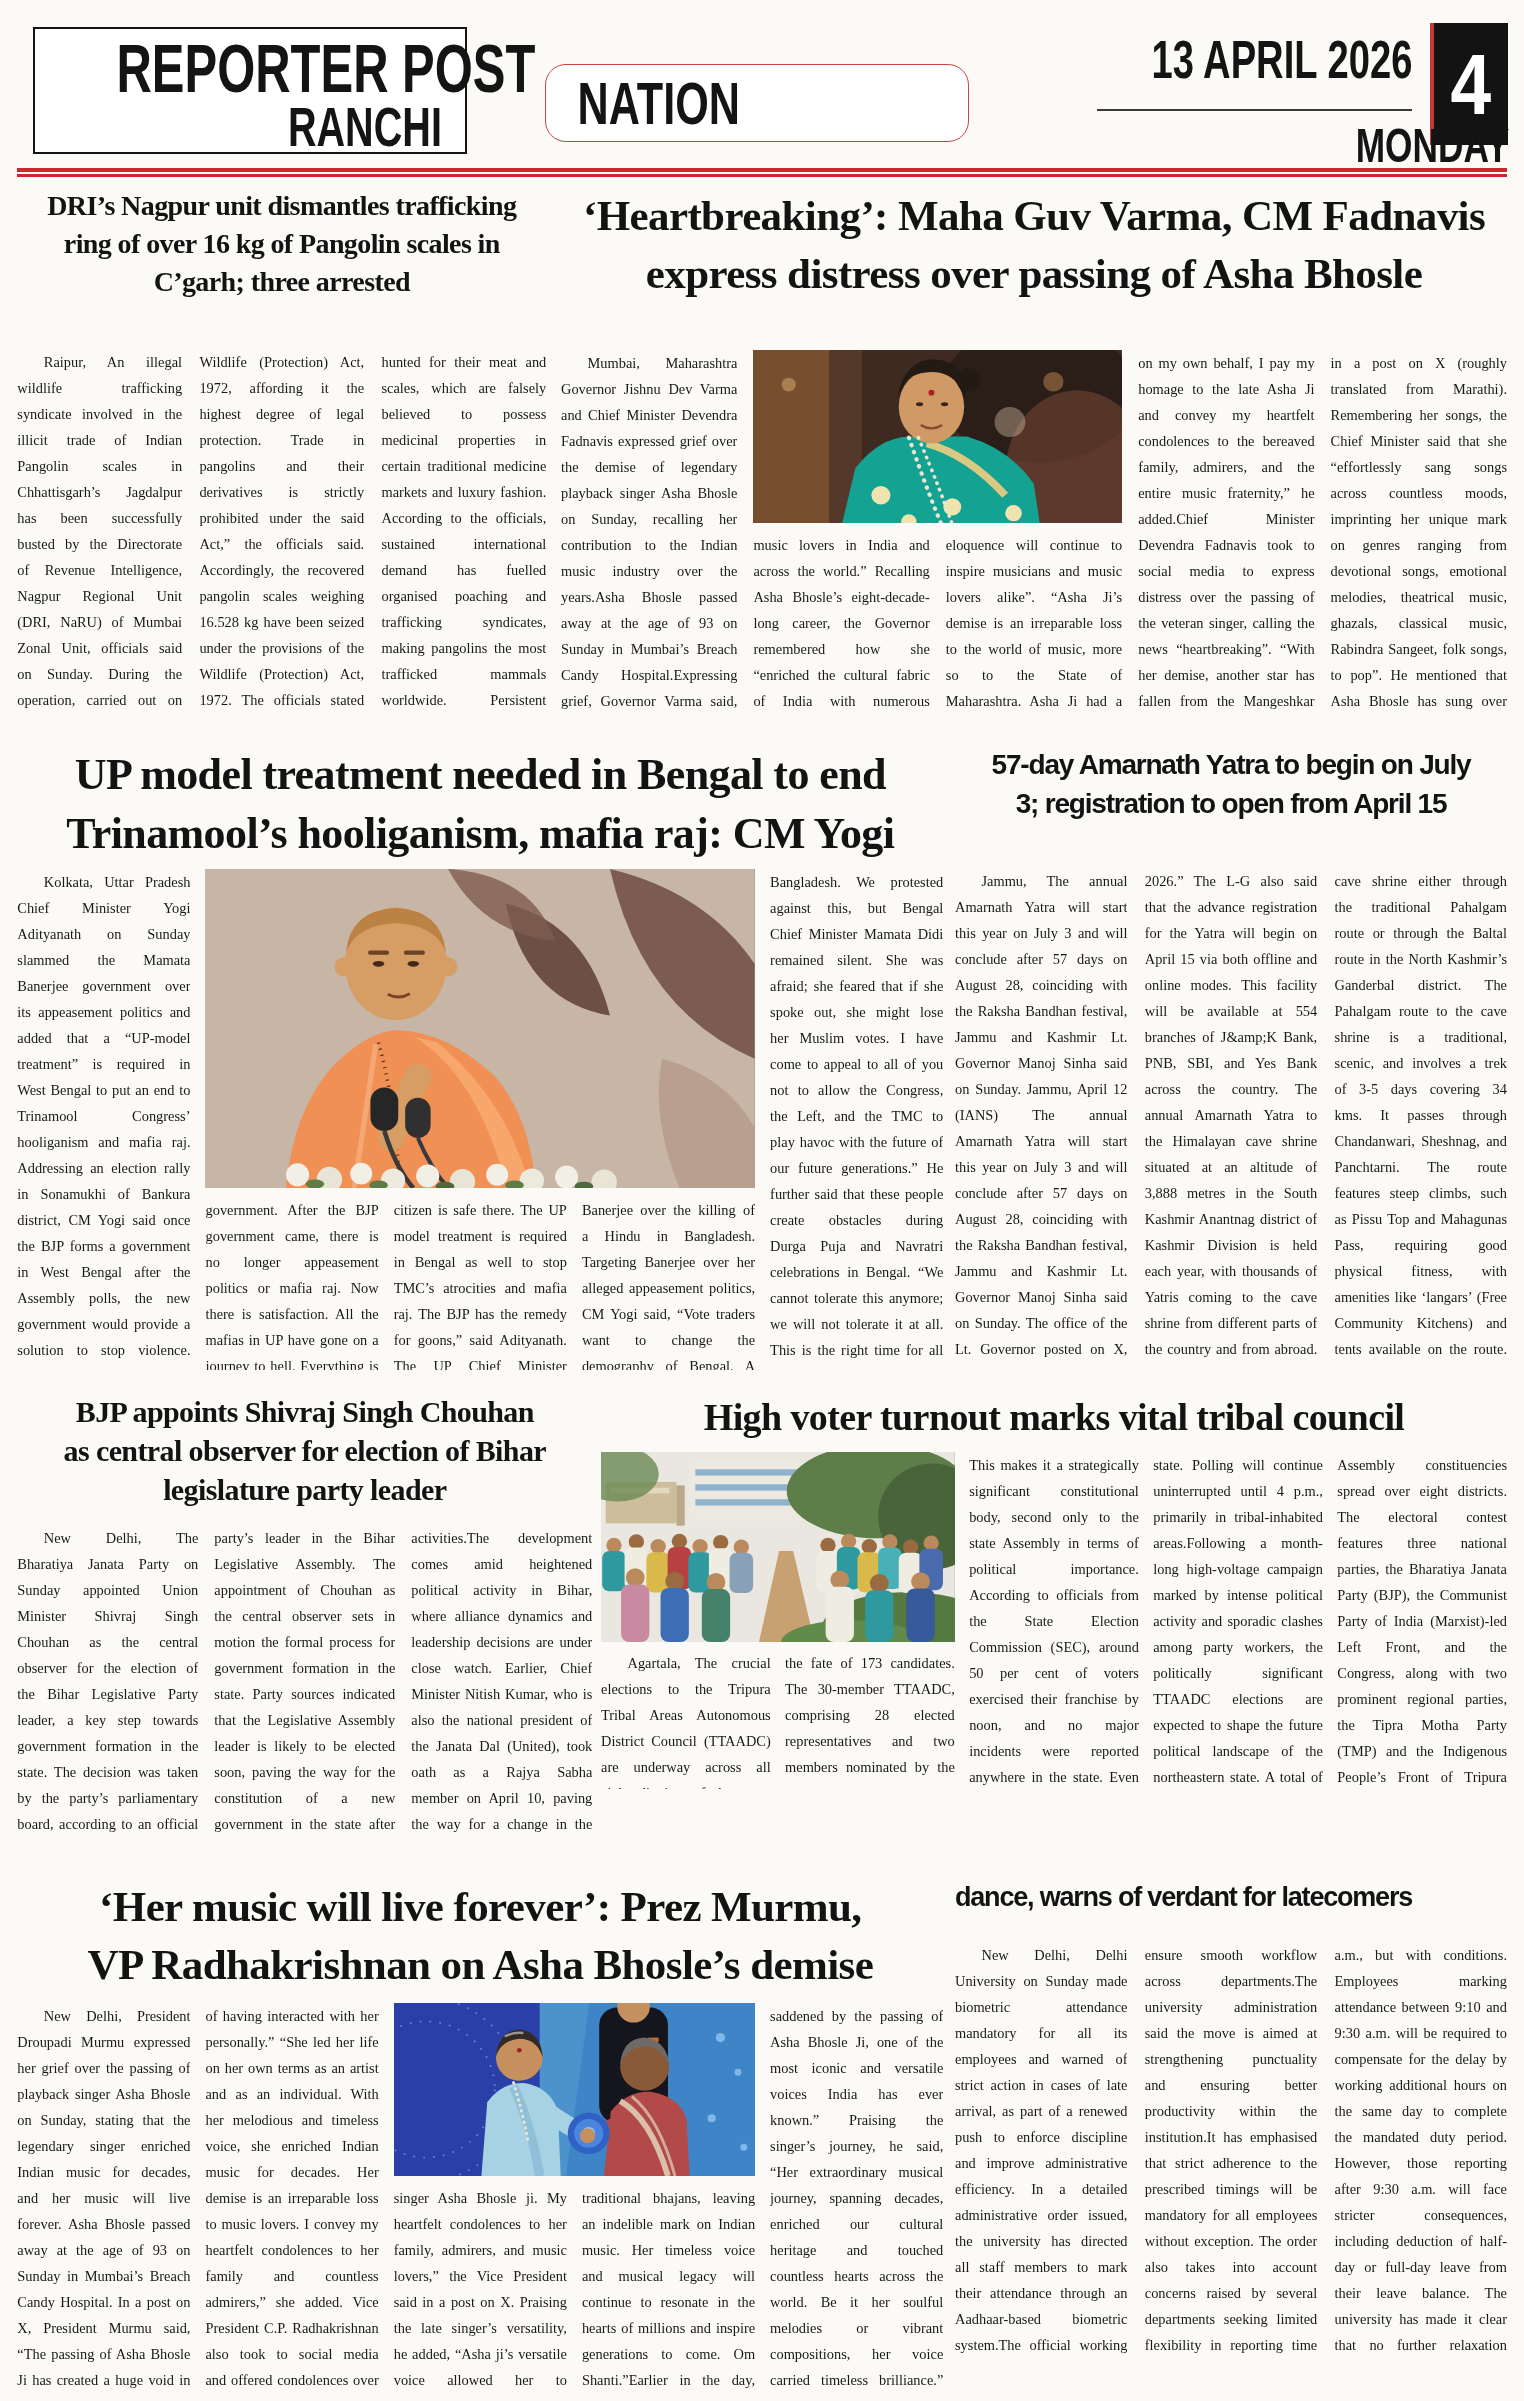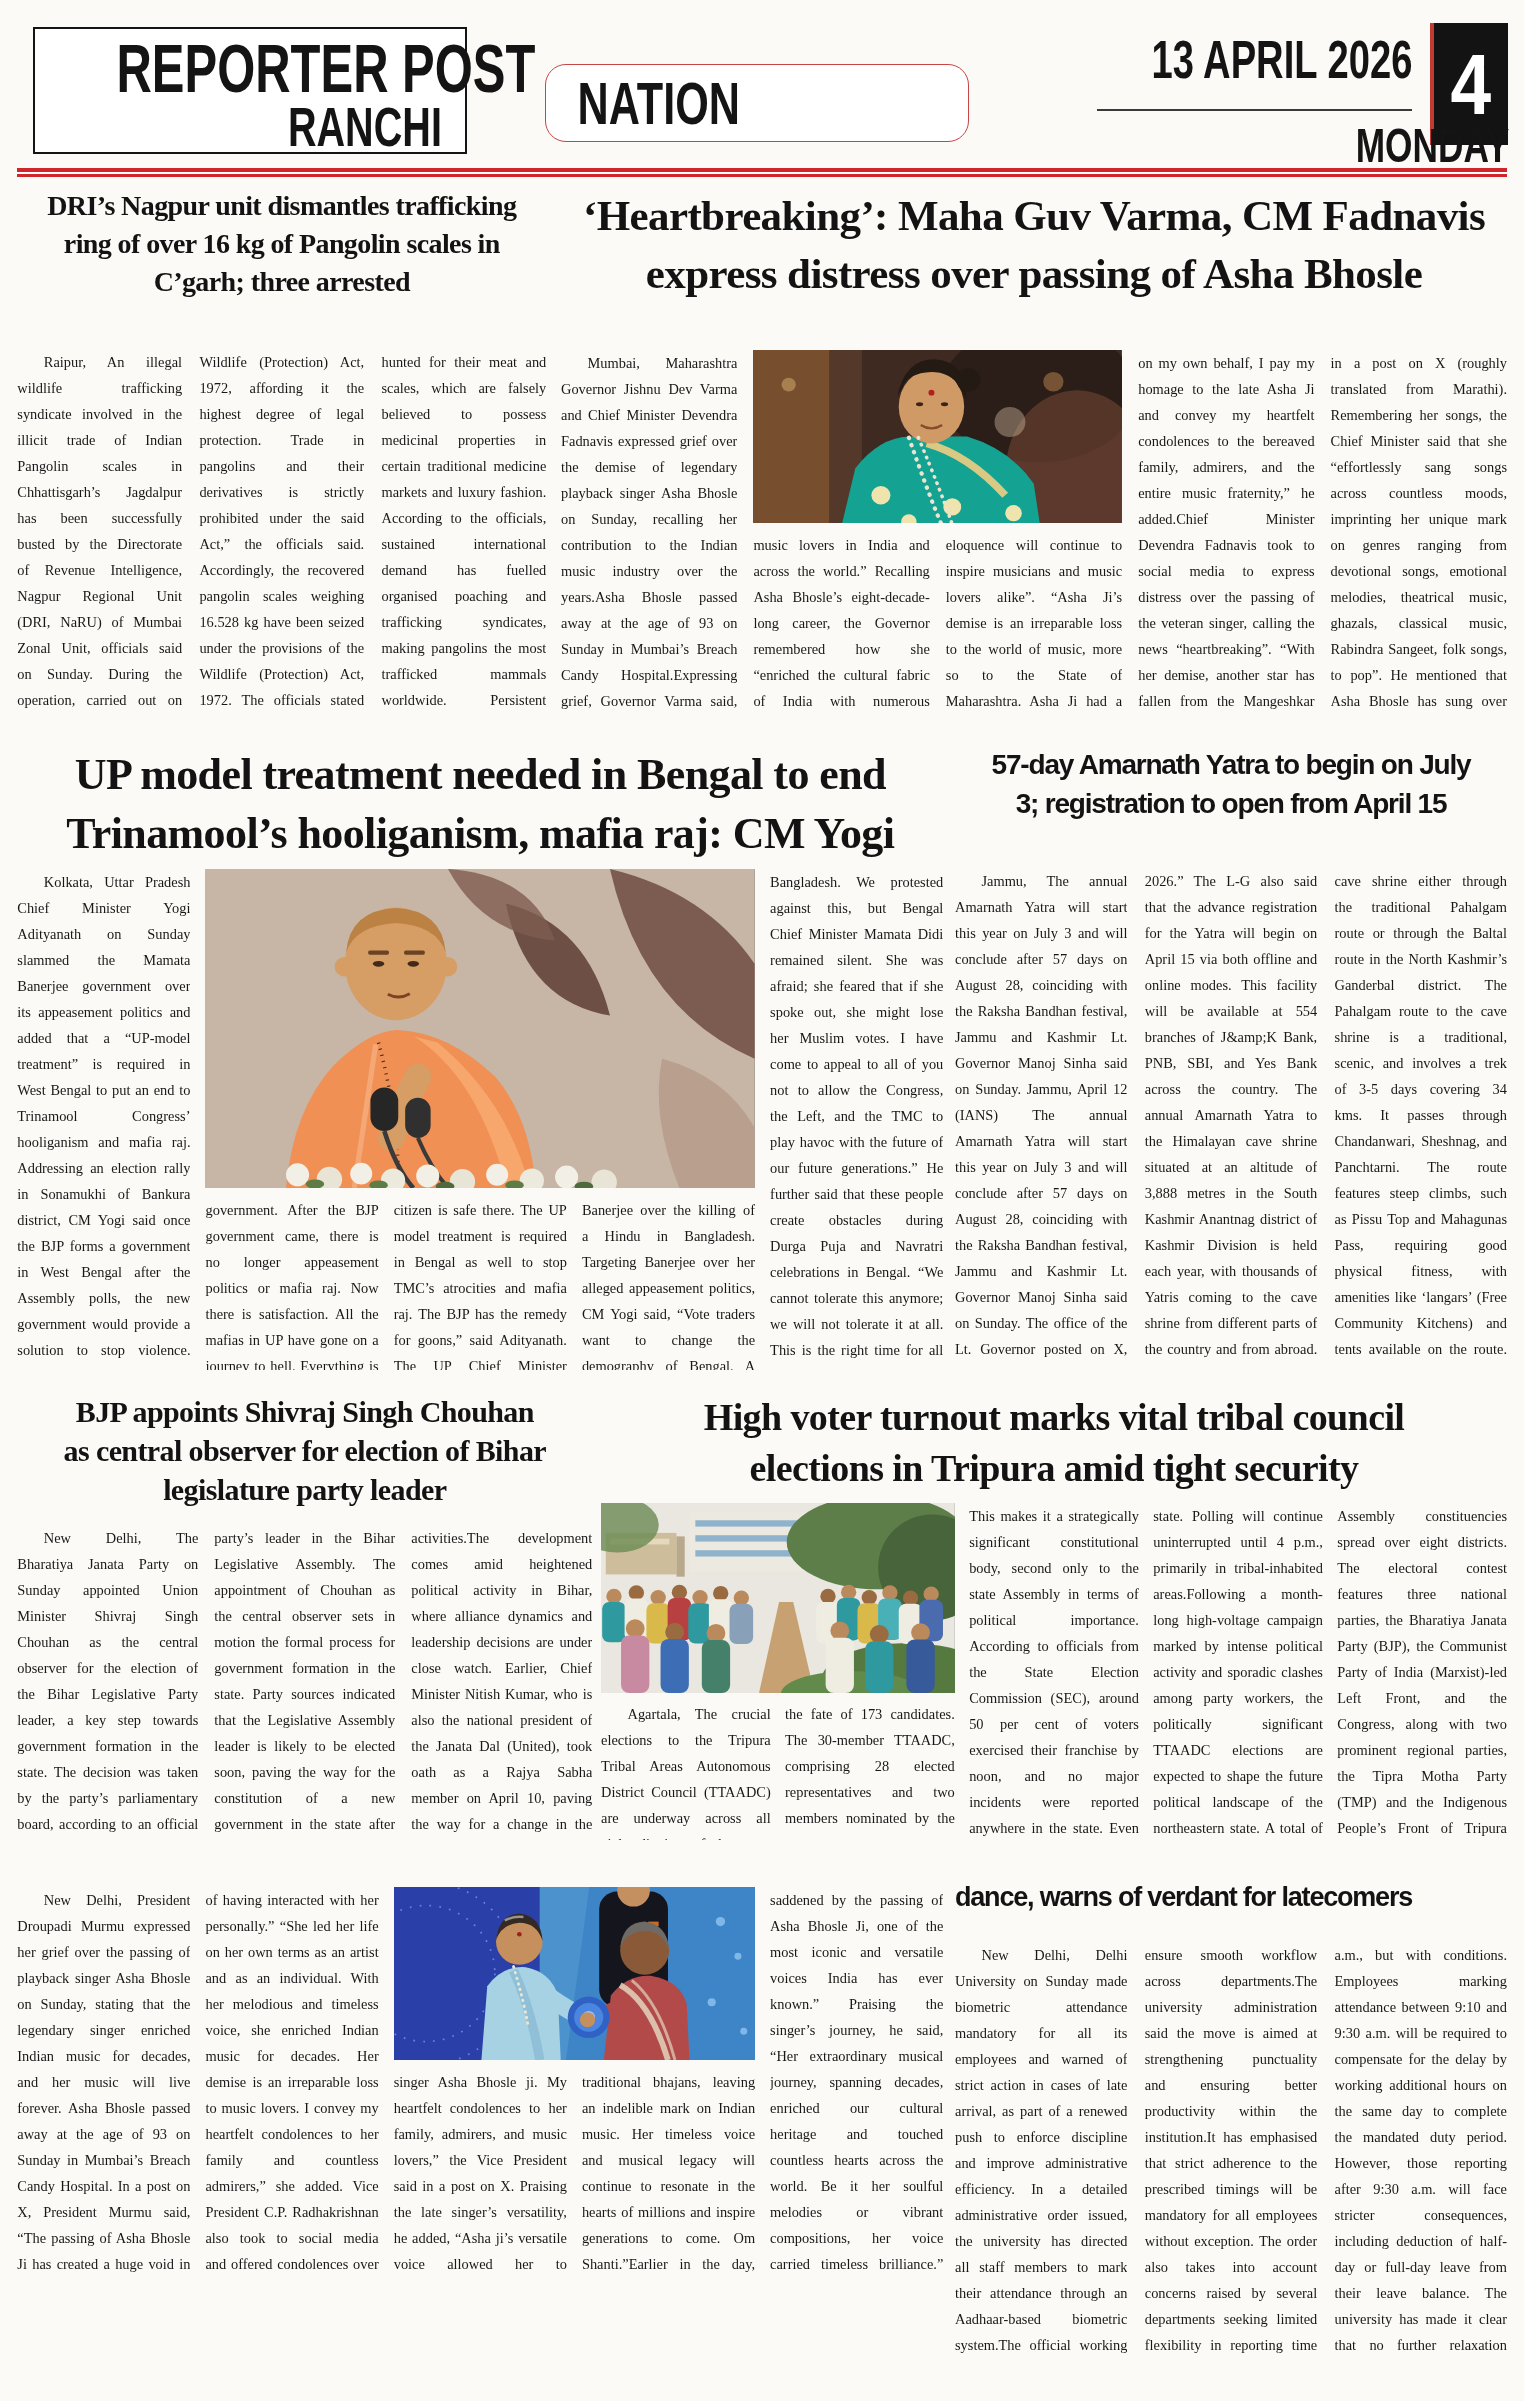--- a/index.html
+++ b/index.html
@@ -215,21 +215,20 @@
   <div class="body">
     <div class="col ind">New Delhi, The Bharatiya Janata Party on Sunday appointed Union Minister Shivraj Singh Chouhan as the central observer for the election of the Bihar Legislative Party leader, a key step towards government formation in the state. The decision was taken by the party’s parliamentary board, according to an official press release issued by BJP National General Secretary Arun Singh. Chouhan, who currently serves as Union Minister for Agriculture and Farmers Welfare and Rural Development, has been entrusted with overseeing the process of electing the</div>
     <div class="col">party’s leader in the Bihar Legislative Assembly. The appointment of Chouhan as the central observer sets in motion the formal process for government formation in the state. Party sources indicated that the Legislative Assembly leader is likely to be elected soon, paving the way for the constitution of a new government in the state after April 14. The timeline assumes significance as it coincides with the conclusion of the inauspicious period of ‘Kharmas’, traditionally considered unsuitable for initiating auspicious</div>
     <div class="col">activities.The development comes amid heightened political activity in Bihar, where alliance dynamics and leadership decisions are under close watch. Earlier, Chief Minister Nitish Kumar, who is also the national president of the Janata Dal (United), took oath as a Rajya Sabha member on April 10, paving the way for a change in the state leadership of the NDA. Meanwhile, administrative preparations are also underway in Bihar. As per an official memorandum issued by the Cabinet Secretariat Department of the state government.</div>
   </div>
 </section>
 
 <section id="sec-trip" style="left:601px;top:1392px;width:906px;">
   <div class="hl hl-serif" style="font-size:38px;line-height:51px;">
     <div>High voter turnout marks vital tribal council</div>
-    <div>elections in Tripura amid tight security</div>
   </div>
   <div class="body">
     <div class="pgroup">
       <div class="photo">
         <svg viewBox="0 0 600 330" preserveAspectRatio="none">
           <rect width="600" height="330" fill="#e9e7df"></rect>
           <rect x="8" y="52" width="120" height="72" fill="#cdbd9b"></rect>
           <rect x="16" y="62" width="100" height="10" fill="#e4d9bc"></rect>
           <rect x="150" y="16" width="212" height="104" fill="#ece9e0"></rect>
           <rect x="160" y="30" width="192" height="11" fill="#7fa9c9" opacity=".85"></rect>
@@ -289,20 +288,24 @@
         <div class="col">the fate of 173 candidates. The 30-member TTAADC, comprising 28 elected representatives and two members nominated by the state government, administers nearly 70 per cent of Tripura’s 10,491 sq km geographical area.</div>
       </div>
     </div>
     <div class="col">This makes it a strategically significant constitutional body, second only to the state Assembly in terms of political importance. According to officials from the State Election Commission (SEC), around 50 per cent of voters exercised their franchise by noon, and no major incidents were reported anywhere in the state. Even before polling began at 7 a.m., tribal men and women dressed in traditional attire turned out in large numbers, forming queues at most of the 1,257 polling stations across the</div>
     <div class="col">state. Polling will continue uninterrupted until 4 p.m., primarily in tribal-inhabited areas.Following a month-long high-voltage campaign marked by intense political activity and sporadic clashes among party workers, the politically significant TTAADC elections are expected to shape the future political landscape of the northeastern state. A total of 9,62,697 voters, predominantly from tribal communities, including 4,80,666 women, are eligible to vote and will determine the fate of 173 contesting across 28</div>
     <div class="col">Assembly constituencies spread over eight districts. The electoral contest features three national parties, the Bharatiya Janata Party (BJP), the Communist Party of India (Marxist)-led Left Front, and the Congress, along with two prominent regional parties, the Tipra Motha Party (TMP) and the Indigenous People’s Front of Tripura (IPFT). A few smaller parties and Independent candidates are also in the fray.According to SEC officials, the BJP, TMP, and the Left Front have fielded candidates in all 28 Assembly seats.</div>
   </div>
 </section>
 
 <section id="sec-hm" style="left:17.3px;top:1878px;width:926px;">
+  <div class="hl hl-serif" style="font-size:43px;line-height:58px;">
+    <div>‘Her music will live forever’: Prez Murmu,</div>
+    <div>VP Radhakrishnan on Asha Bhosle’s demise</div>
+  </div>
   <div class="body">
     <div class="col ind">New Delhi, President Droupadi Murmu expressed her grief over the passing of playback singer Asha Bhosle on Sunday, stating that the legendary singer enriched Indian music for decades, and her music will live forever. Asha Bhosle passed away at the age of 93 on Sunday in Mumbai’s Breach Candy Hospital. In a post on X, President Murmu said, “The passing of Asha Bhosle Ji has created a huge void in the world of music. Her legendary career as an iconic singer has defined an era of music in India. I have fond memories</div>
     <div class="col">of having interacted with her personally.” “She led her life on her own terms as an artist and as an individual. With her melodious and timeless voice, she enriched Indian music for decades. Her demise is an irreparable loss to music lovers. I convey my heartfelt condolences to her family and countless admirers,” she added. Vice President C.P. Radhakrishnan also took to social media and offered condolences over the passing of the legendary singer. “Deeply saddened by the passing of the legendary</div>
     <div class="pgroup">
       <div class="photo">
         <svg viewBox="0 0 620 300" preserveAspectRatio="none">
           <rect width="620" height="300" fill="#3d85c6"></rect>
           <rect width="250" height="300" fill="#2b3fa8"></rect>
           <path d="M250 0 L335 0 L295 300 L250 300 Z" fill="#5a9fd4" opacity=".55"></path>
           <circle cx="55" cy="150" r="118" fill="none" stroke="#6e7fe0" stroke-width="3" stroke-dasharray="3 14"></circle>

